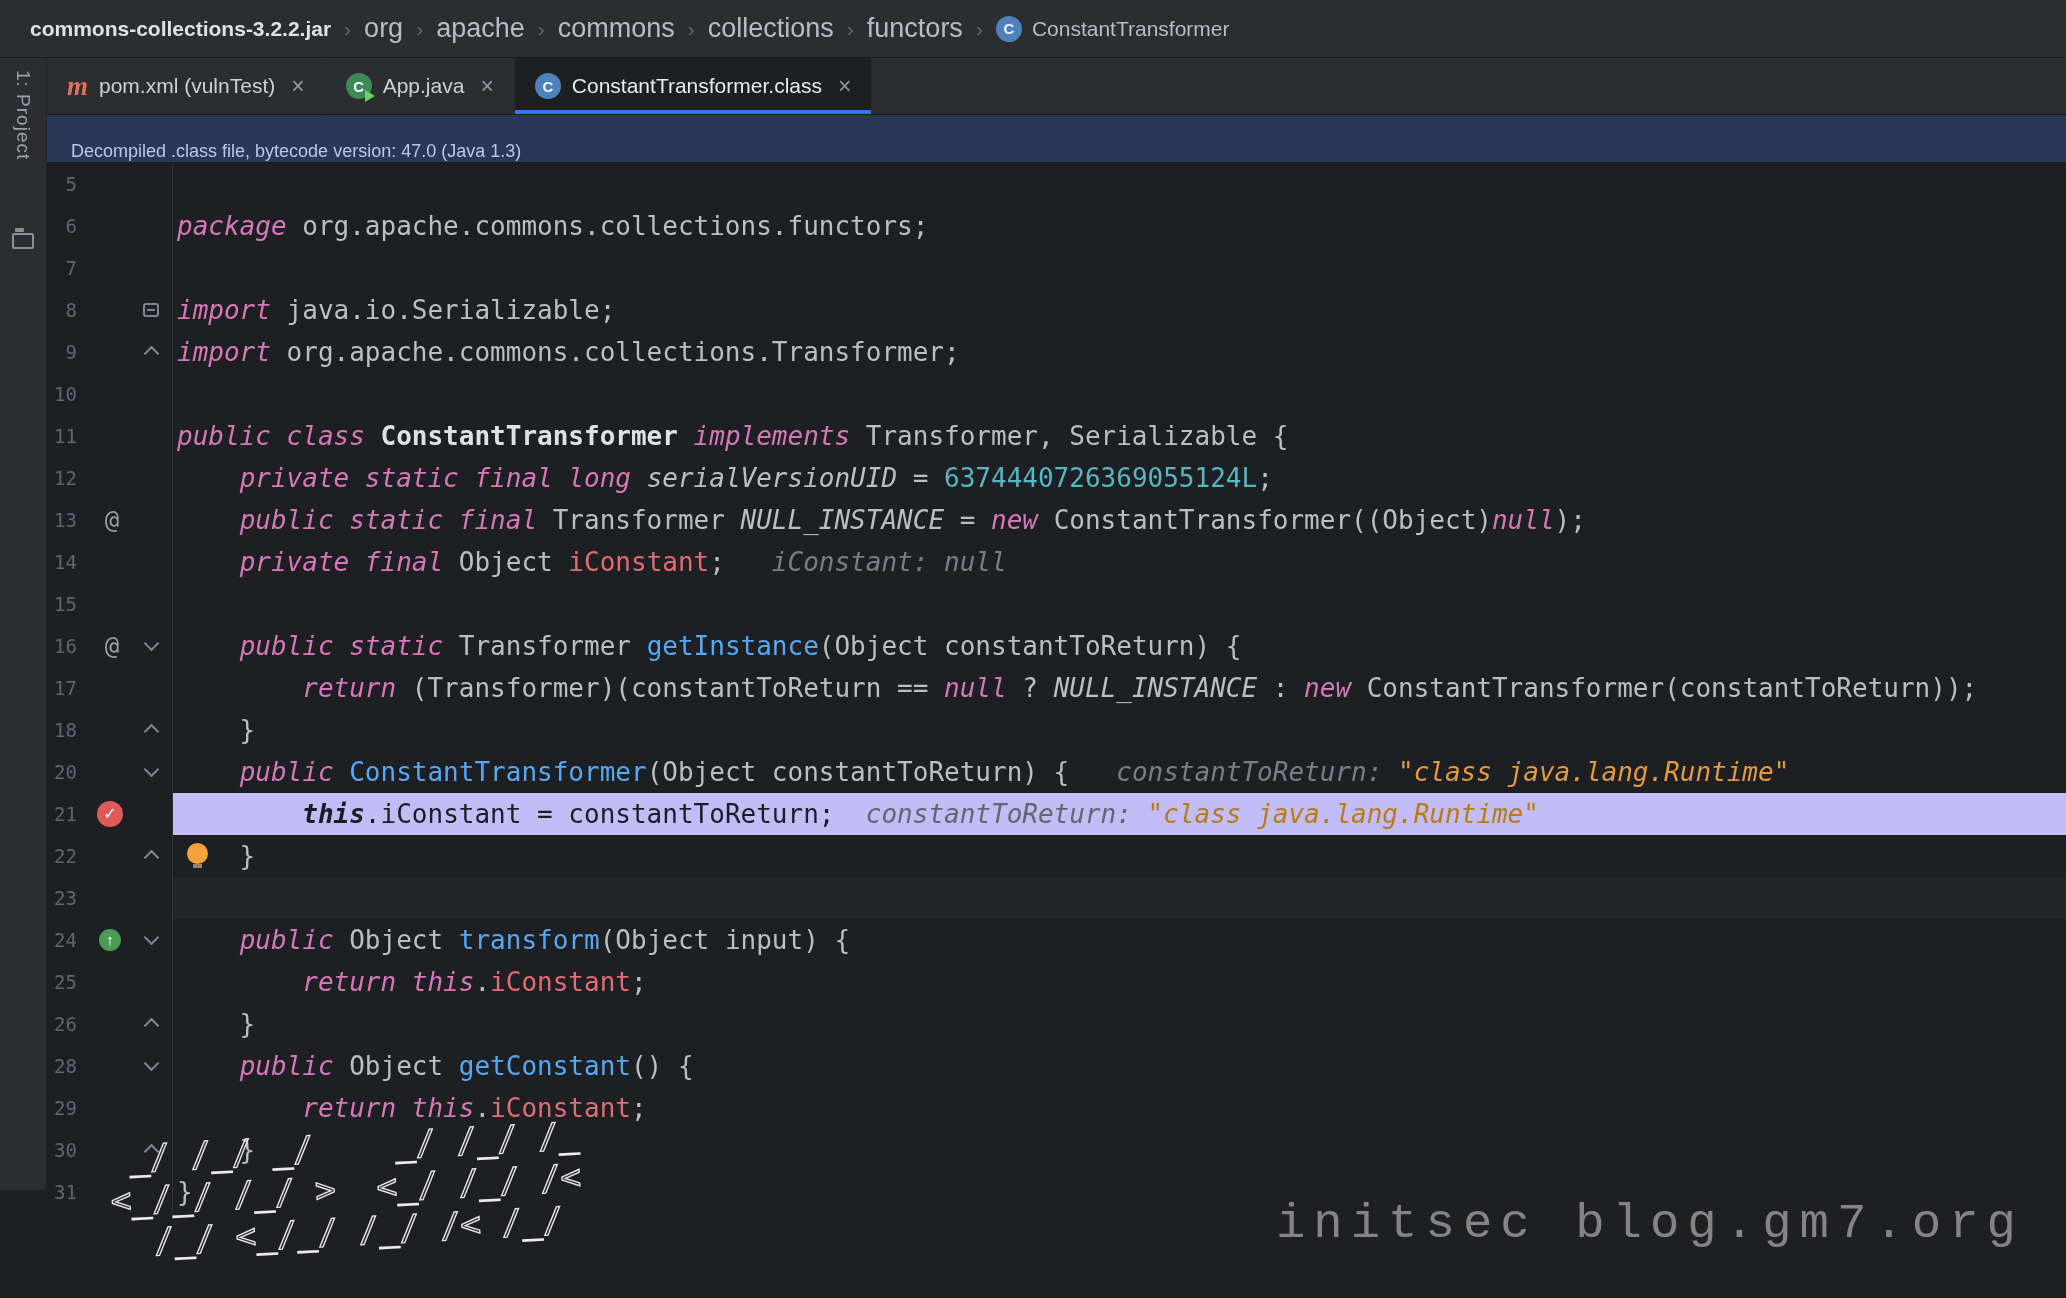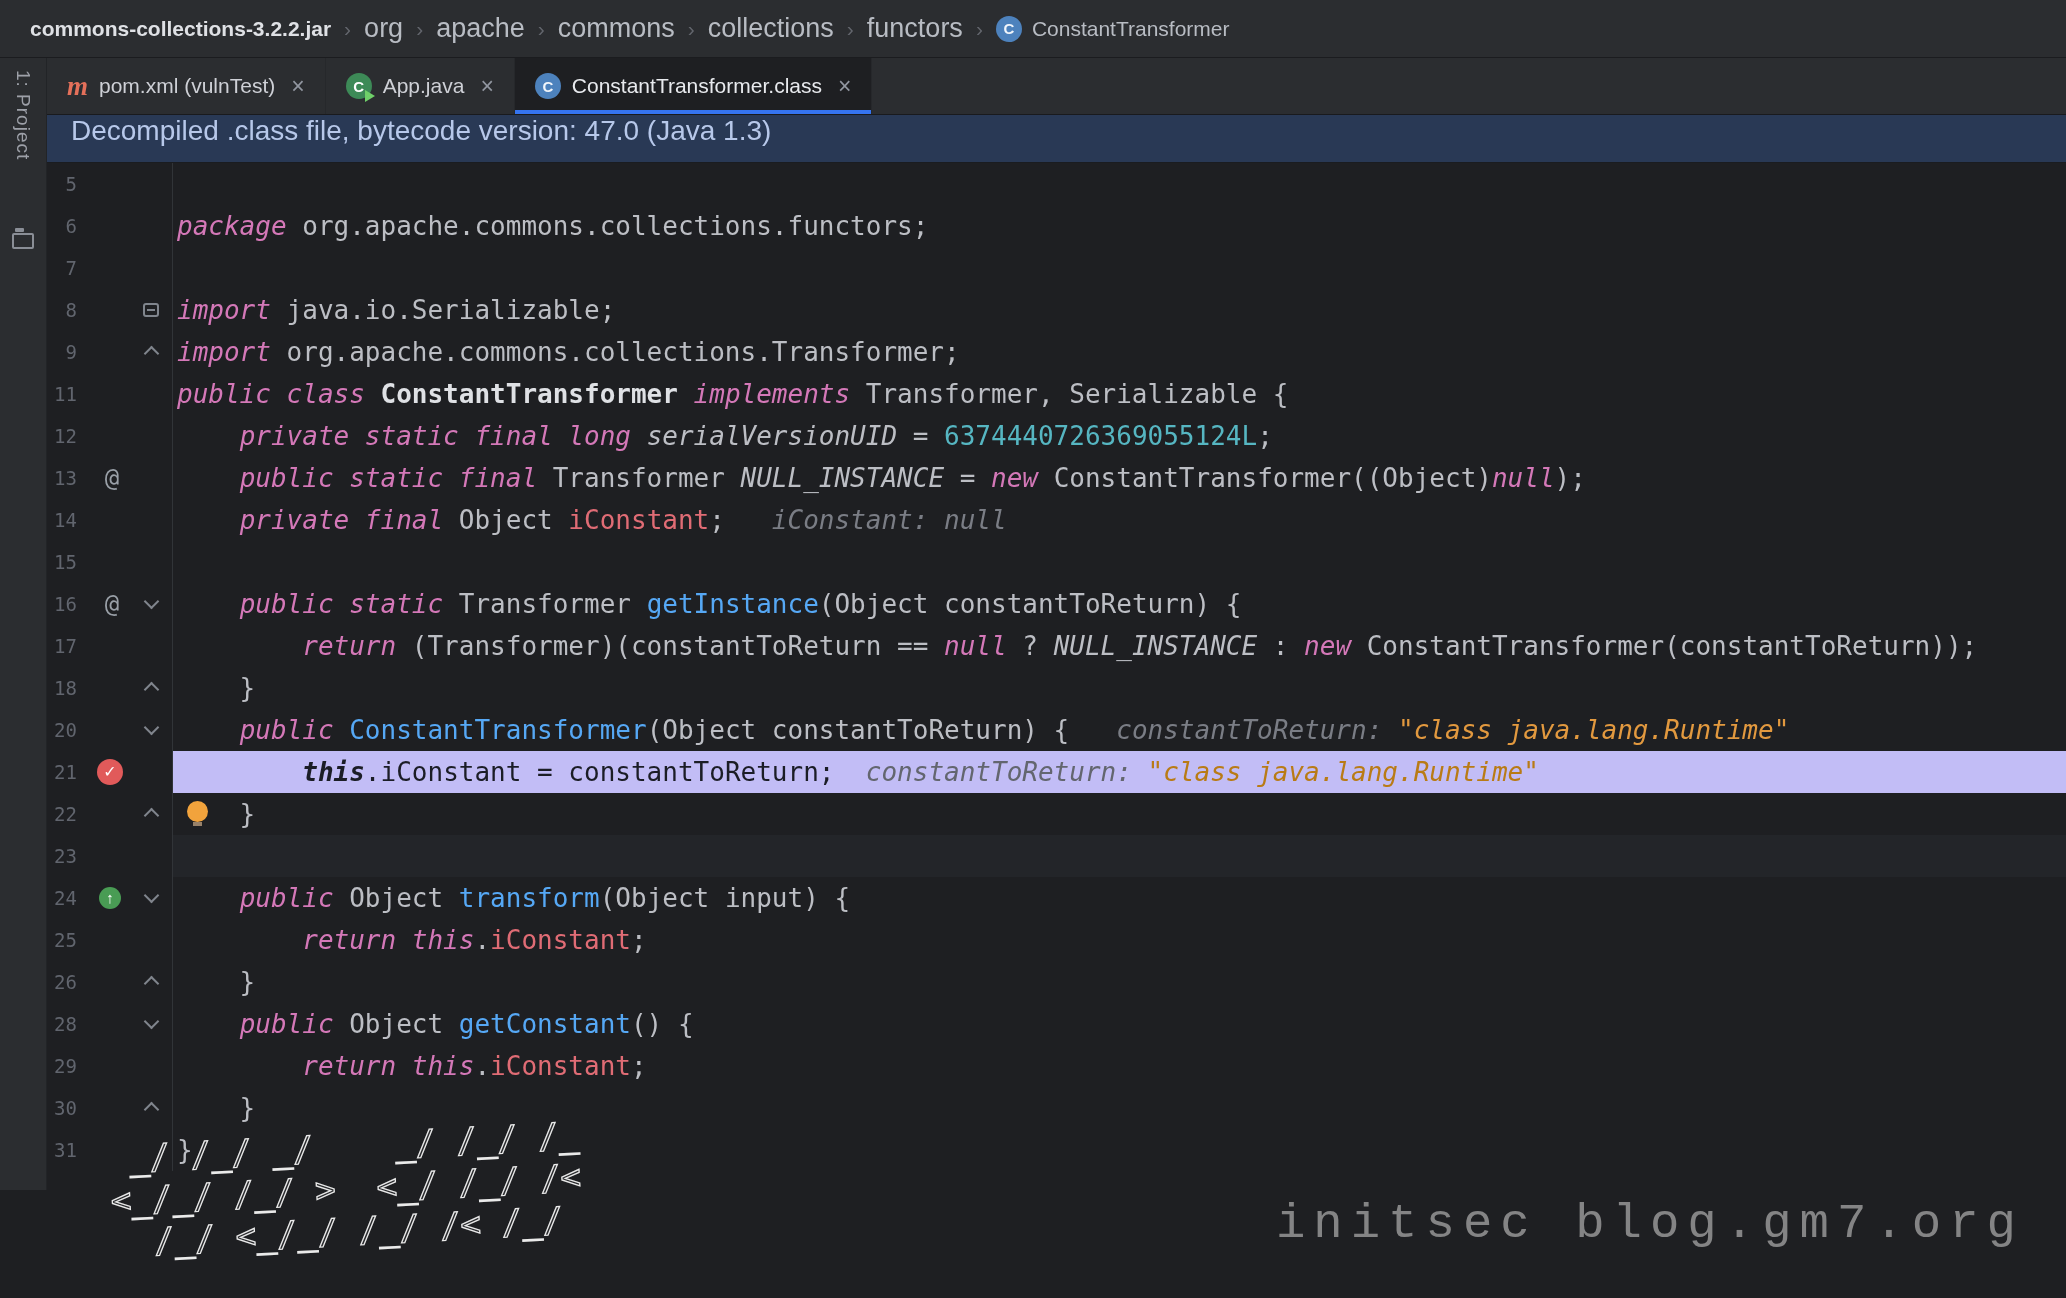--- a/index.html
+++ b/index.html
@@ -31,21 +31,21 @@
   .tab.active::after{content:"";position:absolute;left:0;right:0;bottom:0;height:4px;background:#3574f0}
   .tab-close{color:#9196a0;font-size:23px;margin-left:5px;line-height:1}
   .maven-ic{color:#e4705a;font-style:italic;font-weight:bold;font-size:27px;font-family:"Liberation Serif",serif;line-height:1}
   .runclass-ic{position:relative;width:26px;height:26px;border-radius:50%;background:#3d8a57;color:#fff;
     font-size:15px;font-weight:bold;display:flex;align-items:center;justify-content:center;flex:0 0 auto}
   .runclass-ic::after{content:"";position:absolute;right:-3px;bottom:-3px;
     border-left:10px solid #6fd069;border-top:6px solid transparent;border-bottom:6px solid transparent}
 
   
   .banner{position:absolute;top:115px;left:47px;right:0;height:48px;background:#293955;
-    color:#b7c8ea;font-size:28px;display:flex;align-items:flex-start;padding-left:24px;border-bottom:1px solid #1a1c20}
+    color:#b7c8ea;font-size:18px;display:flex;align-items:flex-end;padding-left:24px;border-bottom:1px solid #1a1c20}
 
   
   .editor{position:absolute;top:163px;left:47px;right:0;bottom:0;background:#1e1f22;
     font-family:"DejaVu Sans Mono",monospace;font-size:26px}
   .code-row{display:flex;height:42px;line-height:42px;position:relative}
   .gutter{flex:0 0 126px;width:126px;position:relative;border-right:1px solid #313438}
   .lnum{position:absolute;right:95px;color:#61656e;font-size:19px;line-height:42px}
   .code-text{flex:1;white-space:pre;padding-left:4px;position:relative}
 
   .hl-row .code-text{background:#c2bdf6}
@@ -168,20 +168,26 @@
         </div>
         <div class="code-row">
           <div class="gutter">
             <span class="lnum">9</span>
             <span class="fold-up"></span>
           </div>
           <div class="code-text"><span class="tk-kw">import</span><span class="tk-pl"> org.apache.commons.collections.Transformer;</span></div>
         </div>
         <div class="code-row">
           <div class="gutter">
+            <span class="lnum">10</span>
+          </div>
+          <div class="code-text"></div>
+        </div>
+        <div class="code-row">
+          <div class="gutter">
             <span class="lnum">11</span>
           </div>
           <div class="code-text"><span class="tk-kw">public class </span><span class="tk-cls">ConstantTransformer </span><span class="tk-kw">implements </span><span class="tk-pl">Transformer, Serializable {</span></div>
         </div>
         <div class="code-row">
           <div class="gutter">
             <span class="lnum">12</span>
           </div>
           <div class="code-text"><span class="tk-pl">    </span><span class="tk-kw">private static final long </span><span class="tk-st">serialVersionUID</span><span class="tk-pl"> = </span><span class="tk-num">6374440726369055124L</span><span class="tk-pl">;</span></div>
         </div>

